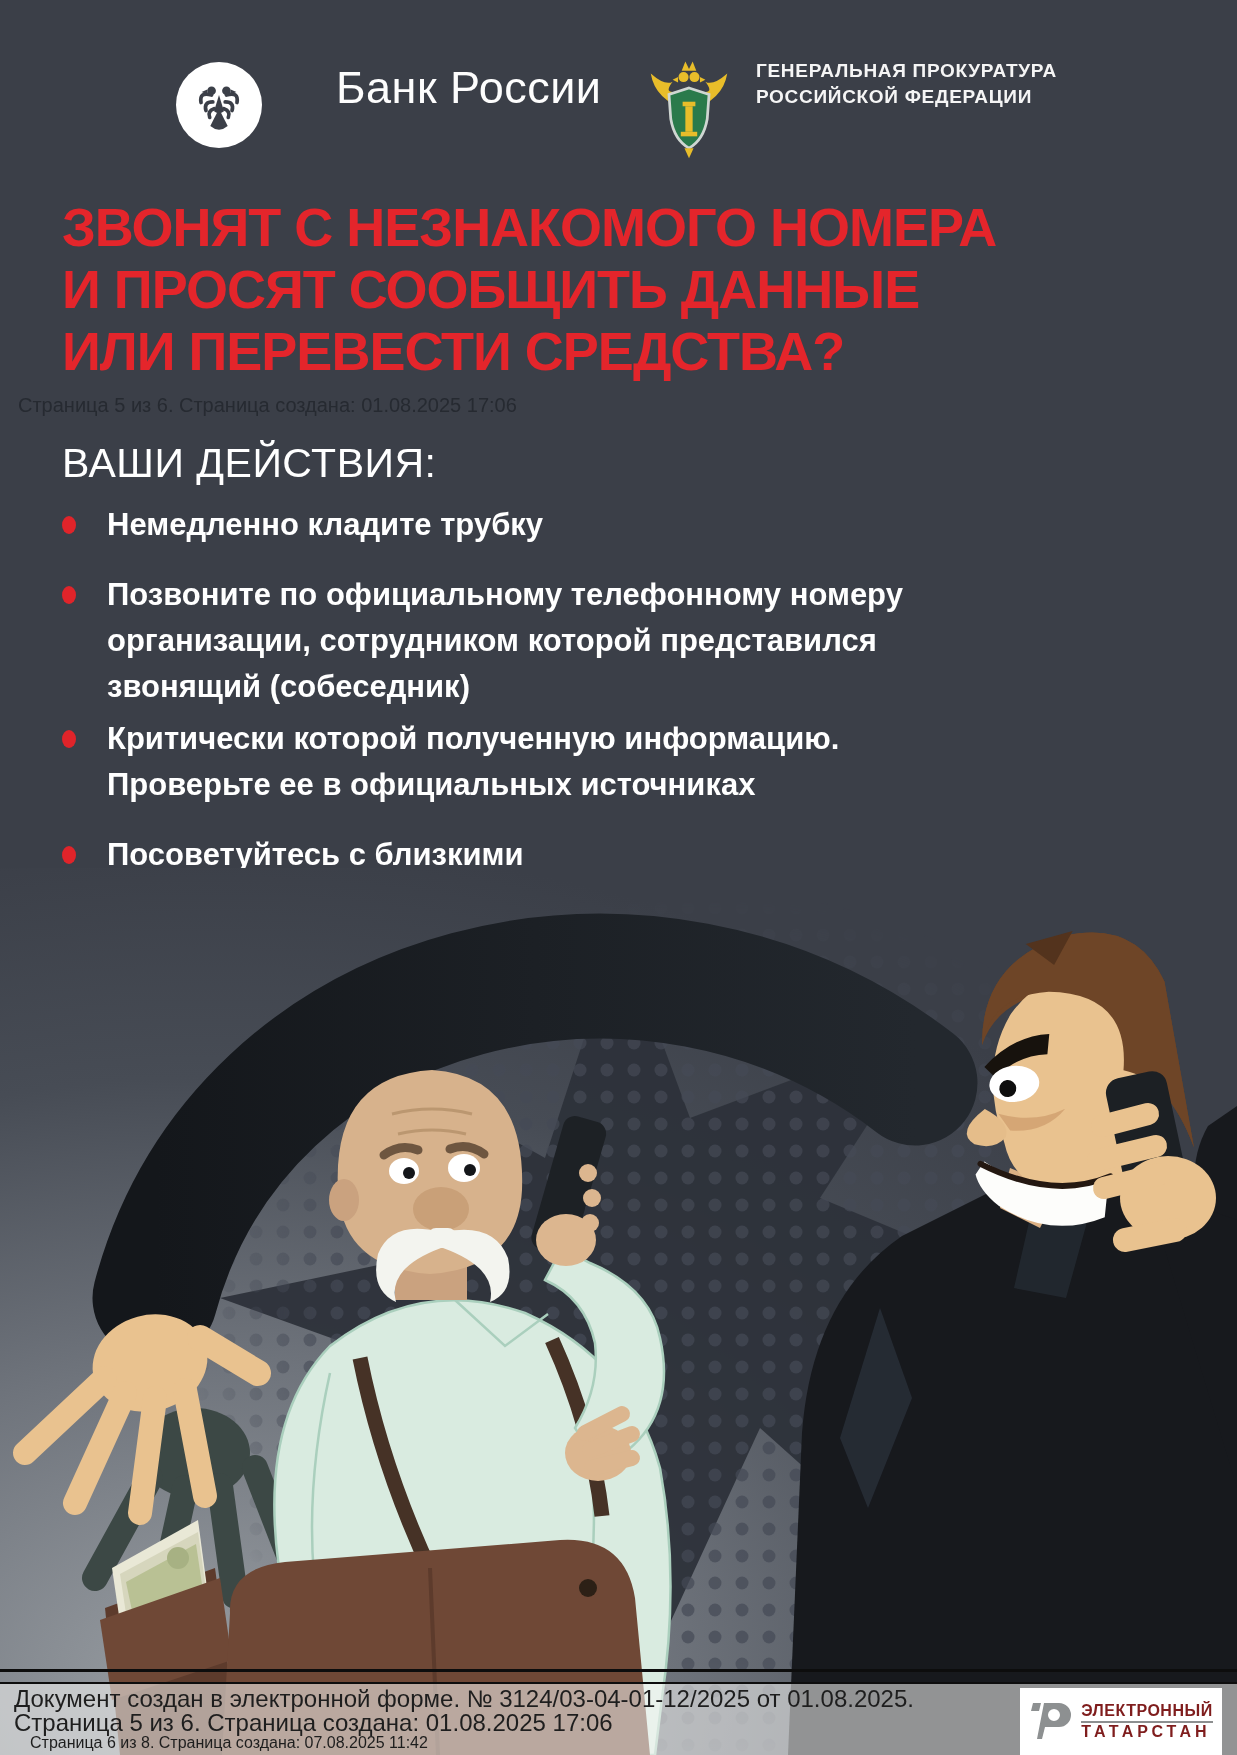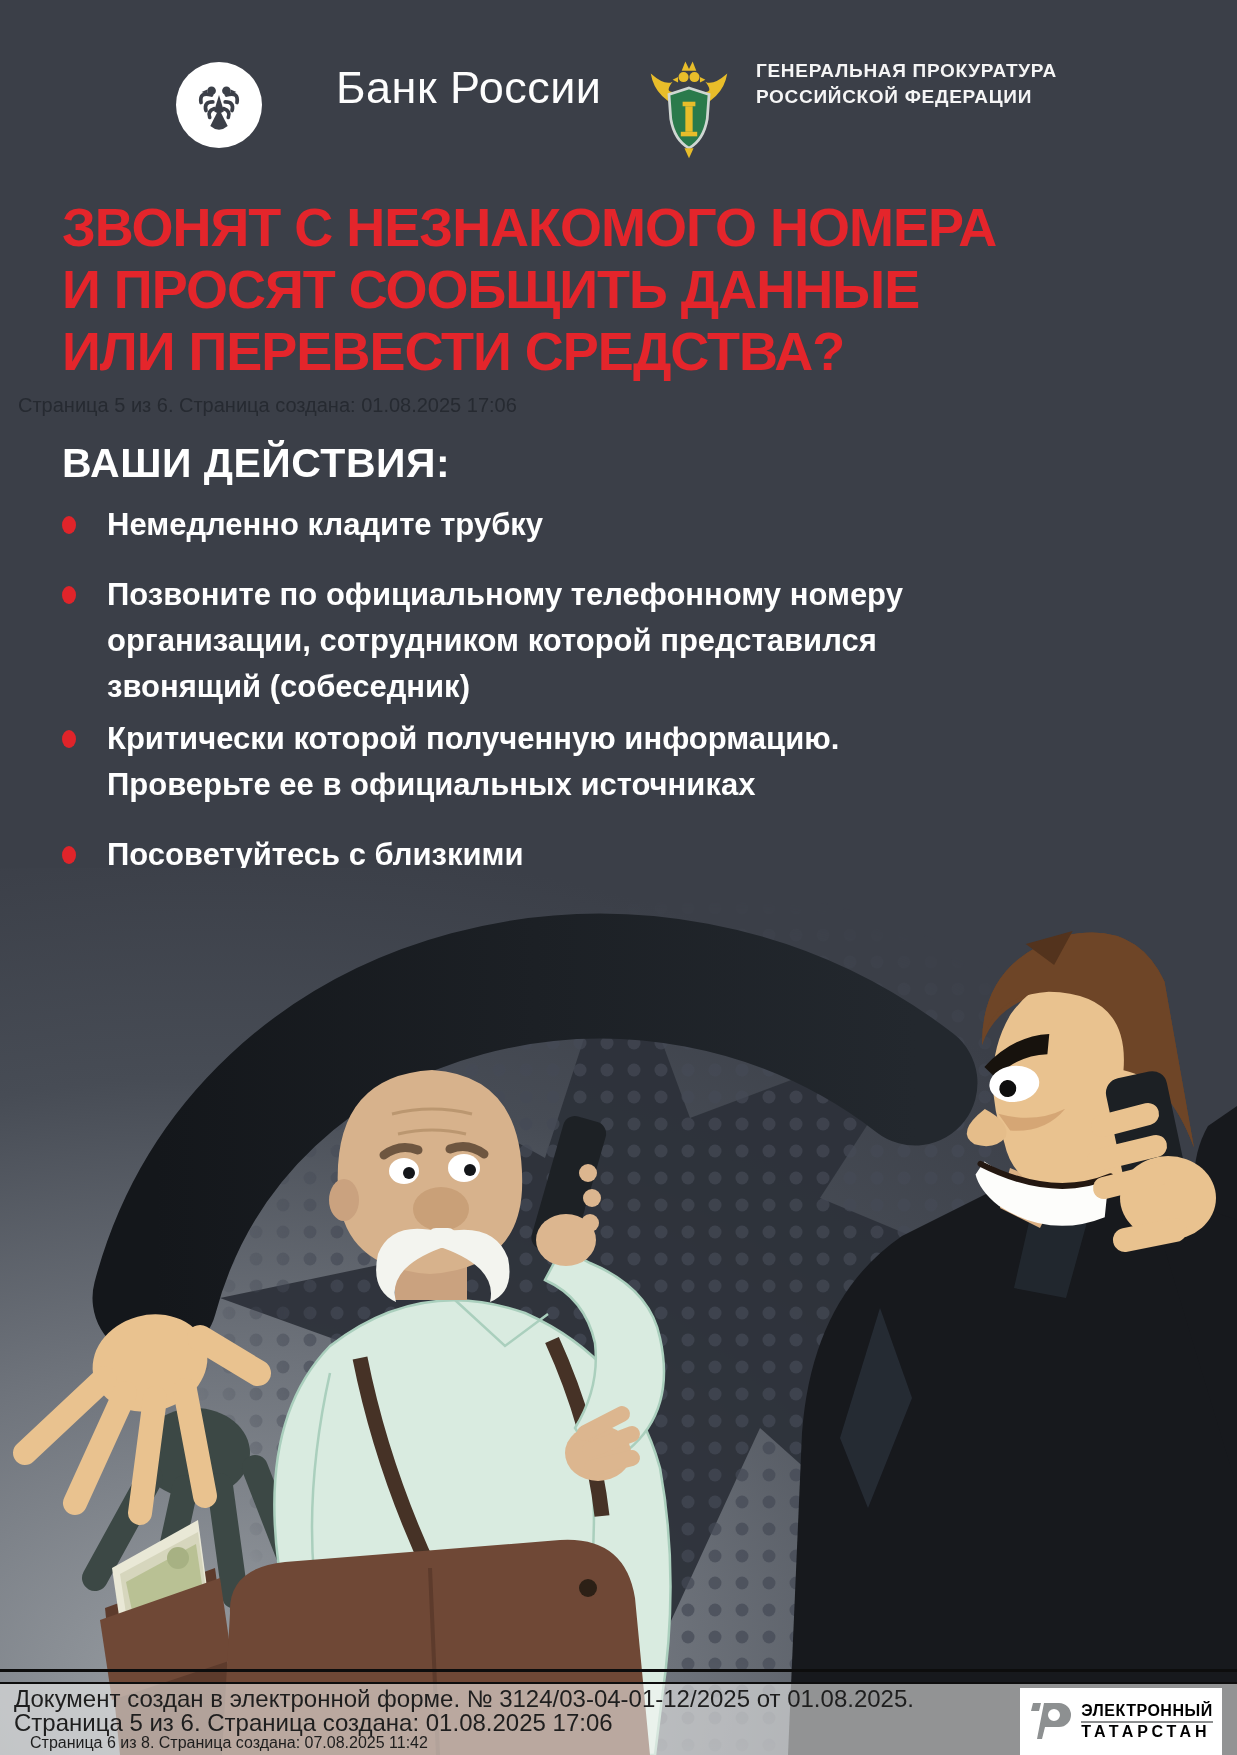--- a/index.html
+++ b/index.html
@@ -16,21 +16,21 @@
   .pros-logo{position:absolute;left:648px;top:58px;display:flex;align-items:flex-start;}
   .pros-label{margin-left:26px;color:#f5f5f5;font-size:19px;font-weight:600;
     letter-spacing:0.7px;line-height:26px;white-space:nowrap;}
   
   .headline{position:absolute;left:62px;top:196px;color:#e4252b;font-weight:700;
     font-size:54px;line-height:62px;letter-spacing:-1px;white-space:nowrap;z-index:2;}
   .mid-watermark{position:absolute;left:18px;top:394px;font-size:20px;color:#262a31;
     z-index:3;white-space:nowrap;}
   
   .actions-title{position:absolute;left:62px;top:440px;color:#ffffff;font-size:41px;
-    font-weight:700;letter-spacing:0.5px;white-space:nowrap;}
+    font-weight:400;letter-spacing:0.5px;white-space:nowrap;}
   .actions-list{position:absolute;left:62px;top:502px;width:900px;}
   .action-item{display:flex;color:#ffffff;font-size:31px;font-weight:700;line-height:46px;}
   .action-item.m1{margin-bottom:24px;text-align:right;}
   .action-item.m2{margin-bottom:6px;}
   .action-item.m3{margin-bottom:24px;}
   .bullet-dot{width:14px;height:18px;border-radius:50%;background:#e0242a;
     margin-top:14px;margin-right:31px;flex:none;}
   
   .illu{position:absolute;left:0;top:868px;width:1237px;height:887px;z-index:1;}
   
@@ -41,21 +41,21 @@
     background:rgba(247,247,245,0.55);z-index:4;}
   .f-line{position:absolute;color:#1e1e1e;z-index:6;white-space:nowrap;
     font-family:"Liberation Sans",sans-serif;}
   .f1{top:1685px;left:14px;font-size:24px;}
   .f2{top:1755px;left:28px;font-size:16px;}
   .f3{top:1709px;left:14px;font-size:24px;}
   .f4{top:1734px;left:30px;font-size:16px;}
   .stamp{position:absolute;top:1688px;left:1020px;width:202px;height:67px;background:#ffffff;
     z-index:7;display:flex;align-items:center;justify-content:center;}
   .stamp-inner{display:flex;align-items:center;}
-  .stamp-text{margin-left:8px;color:#000000;font-weight:700;font-size:16px;line-height:18px;}
+  .stamp-text{margin-left:8px;color:#7f1d1d;font-weight:700;font-size:16px;line-height:18px;}
   .stamp-text .t1{letter-spacing:0.5px;border-bottom:2px solid #8d8f90;padding-bottom:1px;}
   .stamp-text .t2{letter-spacing:4px;}
 </style>
 </head>
 <body>
 
 <div class="page">
 
   <div class="bank-logo">
     <div class="bank-circle">

